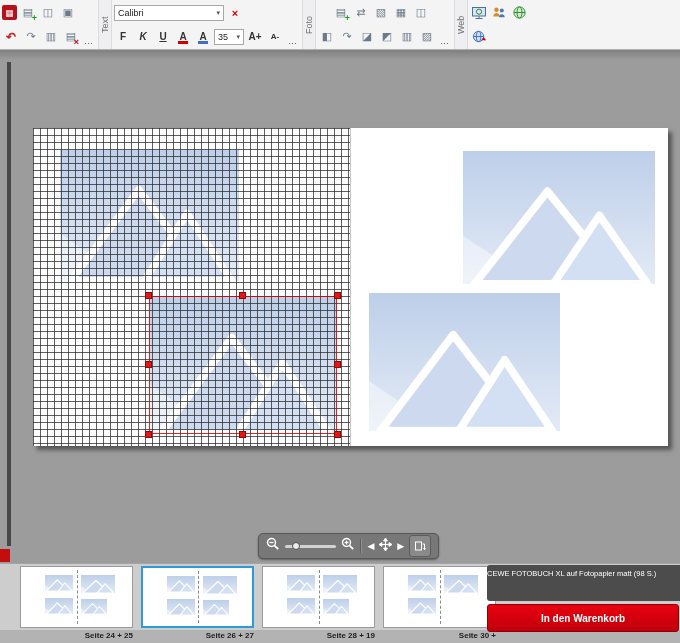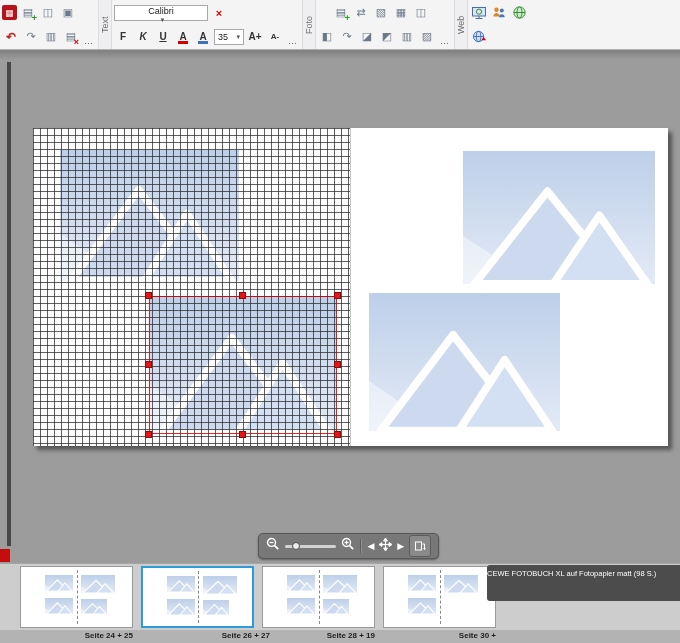--- a/index.html
+++ b/index.html
@@ -19,21 +19,21 @@
   .ic.xred{color:#d40000;font-weight:bold;font-size:11px;}
   .ic.letter{color:#333;font-size:10px;font-weight:bold;}
   .ic.letter i{font-style:italic;}
   .ic.letter u{text-decoration:underline;}
   .colorbar{position:absolute;left:3px;right:3px;bottom:1px;height:3px;}
   .vlabel{writing-mode:vertical-rl;transform:rotate(180deg);display:flex;align-items:center;justify-content:center;
           font-size:9px;color:#707070;padding:0 1px;background:#efeef0;border-left:1px solid #dcdcdc;border-right:1px solid #dcdcdc;}
   .combo{display:flex;align-items:center;justify-content:space-between;background:#fff;border:1px solid #a9a9a9;
          height:16px;font-size:9px;color:#222;padding:0 3px;box-sizing:border-box;}
   .combo .arrow{font-size:7px;color:#555;margin-left:3px;}
-  .combo.font{width:94px;flex-direction:column;}
+  .combo.font{width:110px;}
   .combo.size{width:30px;}
   .more{width:14px;height:18px;display:flex;align-items:flex-end;justify-content:center;font-size:9px;color:#555;letter-spacing:1px;}
   .appicon{width:15px;height:15px;background:#b5121b;border-radius:2px;color:#fff;display:flex;align-items:center;
            justify-content:center;font-size:9px;}
 
   
   .canvas{position:absolute;left:0;top:50px;width:680px;height:513px;background:#9c9c9c;}
   .canvas::before{content:"";position:absolute;left:0;top:0;right:0;height:10px;
                   background:linear-gradient(rgba(0,0,0,.18),rgba(0,0,0,0));}
   .splitter{position:absolute;left:7px;top:12px;width:4px;height:484px;background:#474747;}
@@ -452,23 +452,24 @@
             <rect width="100" height="66" fill="url(#skyGrad)"></rect>
             <polygon points="0,66 0,42 38,66" fill="#ffffff" opacity="0.45"></polygon>
             <polygon points="6,66 44,20 83,66" fill="#ccd9ef" stroke="#ffffff" stroke-width="4" stroke-linejoin="round"></polygon>
             <polygon points="47,66 71,32 96,66" fill="#d3dff2" stroke="#ffffff" stroke-width="4" stroke-linejoin="round"></polygon>
           </svg>
         </span>
     </div>
 
     <div class="labelband">
       <span class="tlabel" style="left:20px">Seite 24 + 25</span>
-      <span class="tlabel" style="left:157px">Seite 26 + 27</span>
+      <span class="tlabel" style="left:141px">Seite 26 + 27</span>
       <span class="tlabel" style="left:262px">Seite 28 + 19</span>
       <span class="tlabel" style="left:383px">Seite 30 +</span>
     </div>
 
     <div class="cartpanel">
       <div class="cart-title">CEWE FOTOBUCH XL auf Fotopapier matt  (98 S.)</div>
     </div>
+    <div class="cartbtn">In den Warenkorb</div>
   </div>
 
 </div>
 
 </body></html>

